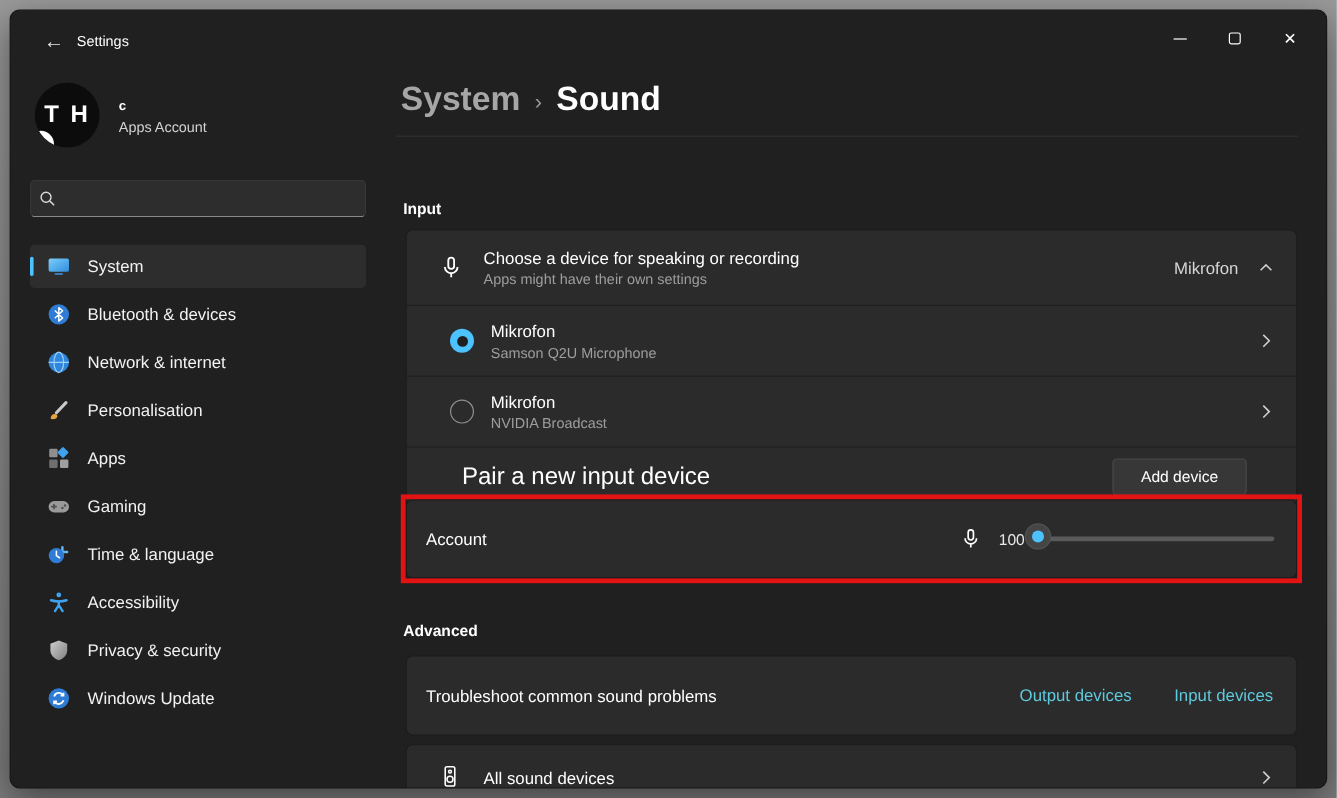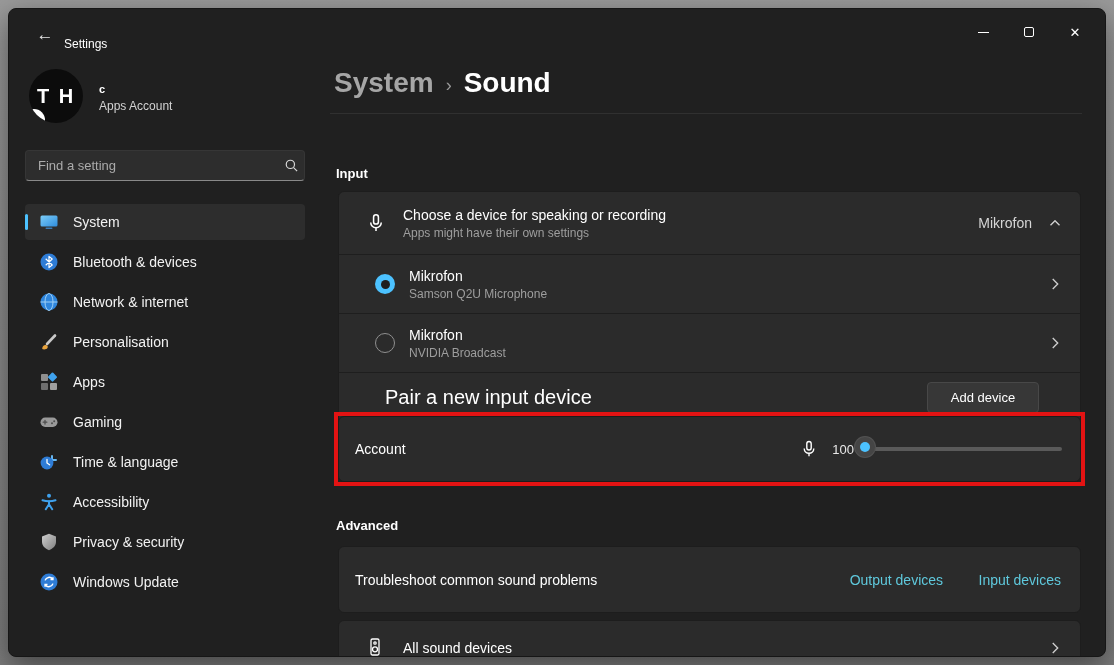--- a/index.html
+++ b/index.html
@@ -7,21 +7,21 @@
   body{font-family:"Liberation Sans",sans-serif;}
   .desktop{position:relative;width:1114px;height:665px;overflow:hidden;
     background:linear-gradient(180deg,#9a9a9a,#7d7d7d);}
   .window{position:absolute;left:8px;top:8px;width:1098px;height:649px;background:#202020;
     border-radius:8px;overflow:hidden;color:#fff;border:1px solid #161616;
     box-shadow:0 10px 30px rgba(0,0,0,.45);}
 
   
   .back-btn{position:absolute;left:20px;top:14px;width:32px;height:24px;background:none;border:none;
     color:#e6e6e6;font-size:17px;cursor:pointer;font-family:inherit;}
-  .win-title{position:absolute;left:55px;top:28px;font-size:12px;color:#fff;}
+  .win-title{position:absolute;left:55px;top:18px;font-size:12px;color:#fff;}
   .win-controls{position:absolute;right:10px;top:10px;display:flex;}
   .win-controls button{width:40px;height:26px;background:none;border:none;color:#fff;cursor:pointer;
     display:flex;align-items:center;justify-content:center;margin-left:6px;font-family:inherit;}
   .glyph-min{display:block;width:11px;height:1px;background:#fff;}
   .glyph-max{display:block;width:10px;height:10px;border:1px solid #fff;border-radius:2px;}
   .glyph-close{font-size:13px;color:#fff;line-height:1;}
 
   
   .avatar{position:absolute;left:20px;top:60px;width:54px;height:54px;border-radius:50%;background:#0c0c0c;
     overflow:hidden;display:flex;align-items:center;justify-content:center;}
@@ -135,21 +135,20 @@
     </div>
 
     <div class="avatar">
       <span class="blob"></span>
       <span class="monogram">T H</span>
     </div>
     <div class="acct-name">c</div>
     <div class="acct-type">Apps Account</div>
 
     <div class="searchbox">
-      <input type="text" placeholder="Find a setting" style="">
       <span class="search-ic">
         <svg width="15" height="15" viewBox="0 0 20 20" fill="none" stroke="currentColor" stroke-width="1.6">
           <circle cx="8.5" cy="8.5" r="5.5"></circle>
             <line x1="12.8" y1="12.8" x2="17.5" y2="17.5"></line>
         </svg>
       </span>
     </div>
 
     <ul class="nav">
       <li class="nav-item selected">

